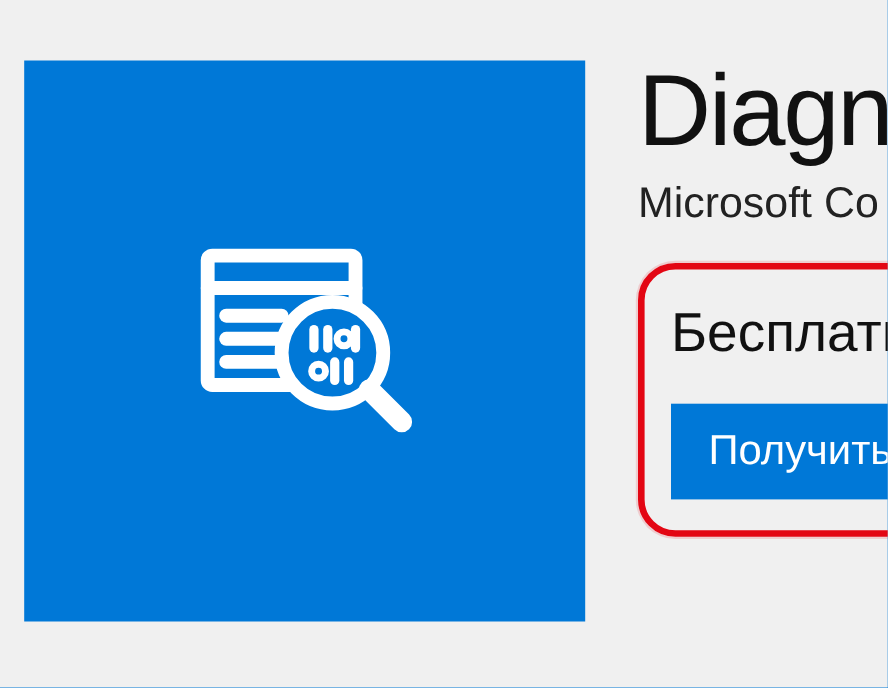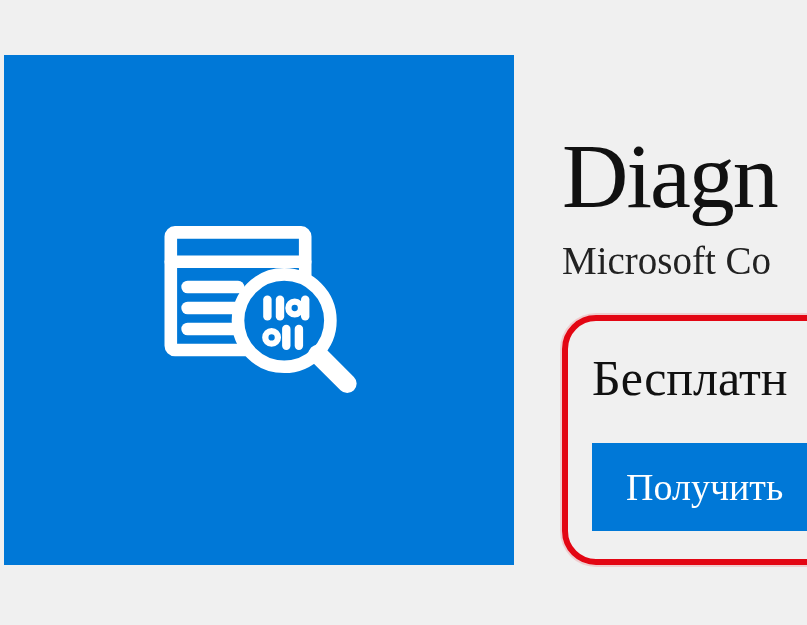--- a/index.html
+++ b/index.html
@@ -6,26 +6,25 @@
   body {
     width: 807px;
     height: 625px;
     background: #f0f0f0;
     font-family: "Segoe UI", Arial, sans-serif;
     overflow: hidden;
     position: relative;
   }
   .content {
     position: absolute;
-    left: 4px;
+    left: 22px;
     top: 55px;
     right: 0;
     display: flex;
-    align-items: flex-end;
-    font-family: Liberation Serif, serif;
+    align-items: flex-start;
   }
   .app-tile {
     width: 510px;
     height: 510px;
     background: #0078d7;
     display: flex;
     align-items: center;
     justify-content: center;
     flex-shrink: 0;
   }

